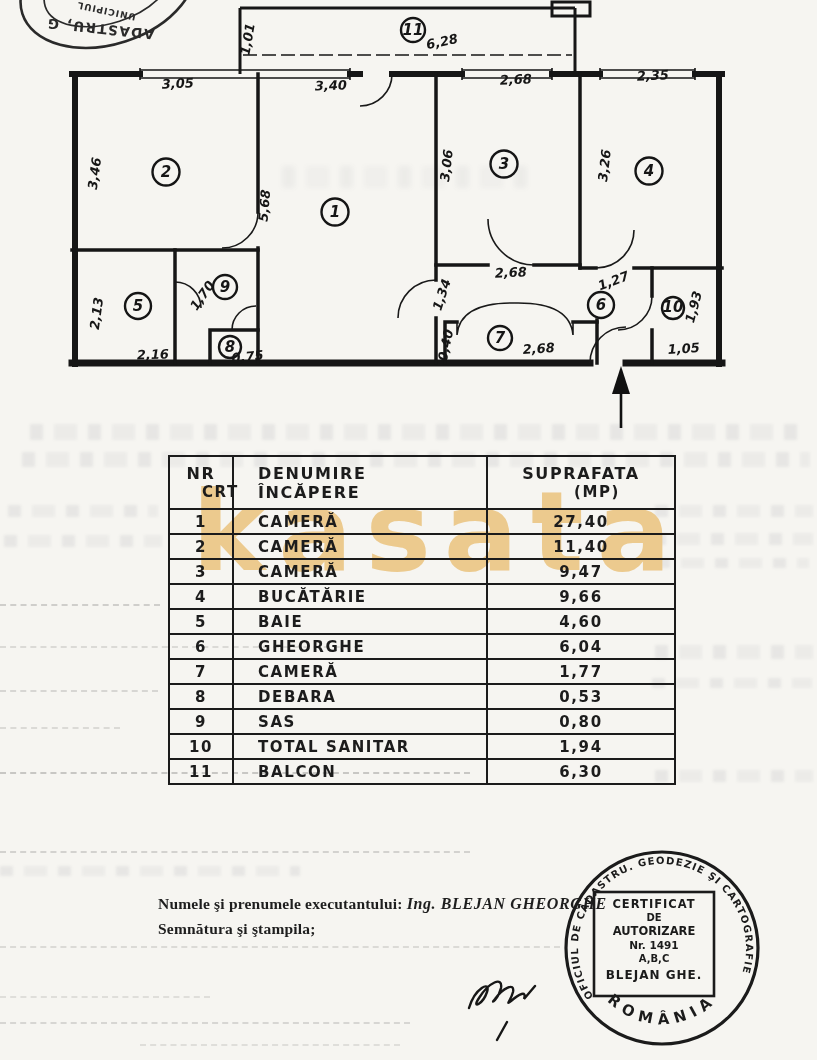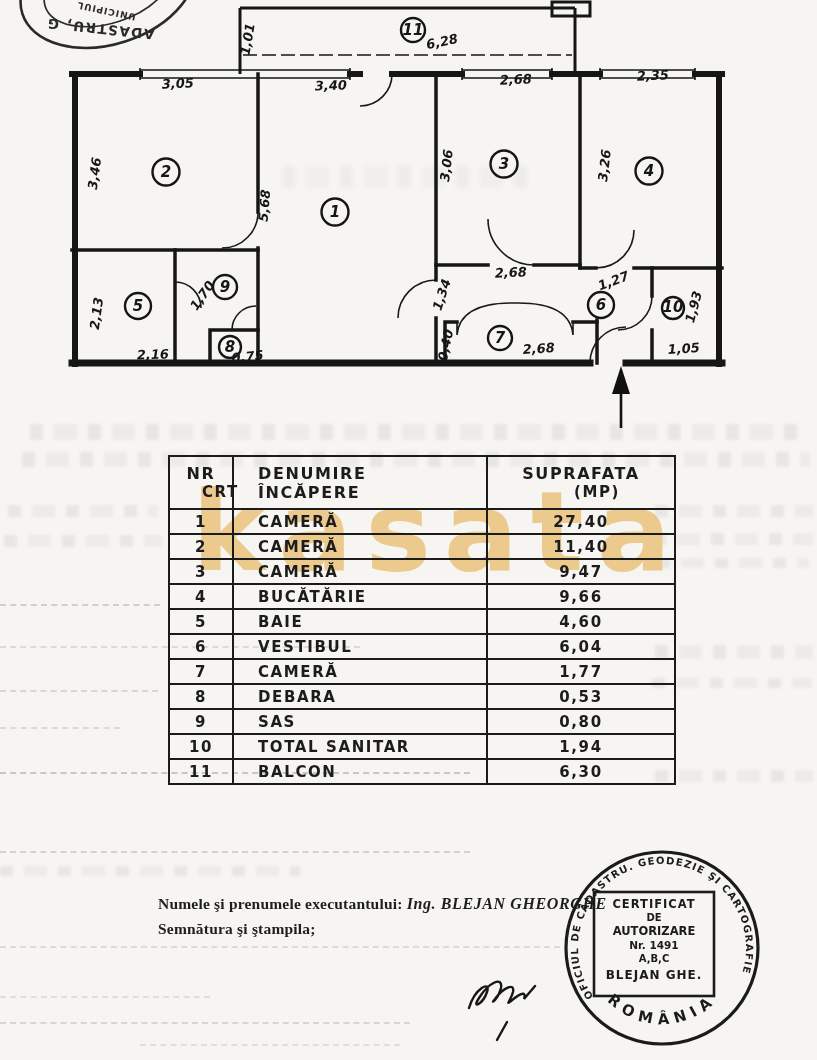--- a/index.html
+++ b/index.html
@@ -222,21 +222,21 @@
           <td class="c-name">BUCĂTĂRIE</td>
           <td class="c-area">9,66</td>
         </tr>
       <tr>
           <td class="c-nr">5</td>
           <td class="c-name">BAIE</td>
           <td class="c-area">4,60</td>
         </tr>
       <tr>
           <td class="c-nr">6</td>
-          <td class="c-name">VESTIBUL</td>
+          <td class="c-name">GHEORGHE</td>
           <td class="c-area">6,04</td>
         </tr>
       <tr>
           <td class="c-nr">7</td>
           <td class="c-name">CAMERĂ</td>
           <td class="c-area">1,77</td>
         </tr>
       <tr>
           <td class="c-nr">8</td>
           <td class="c-name">DEBARA</td>

